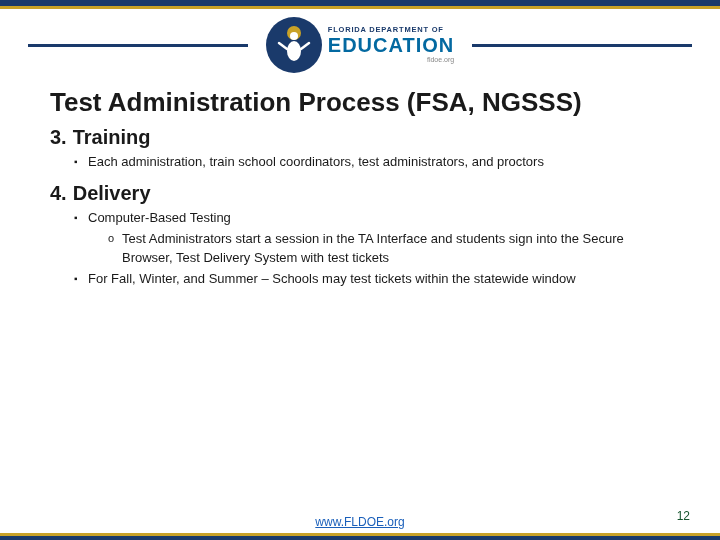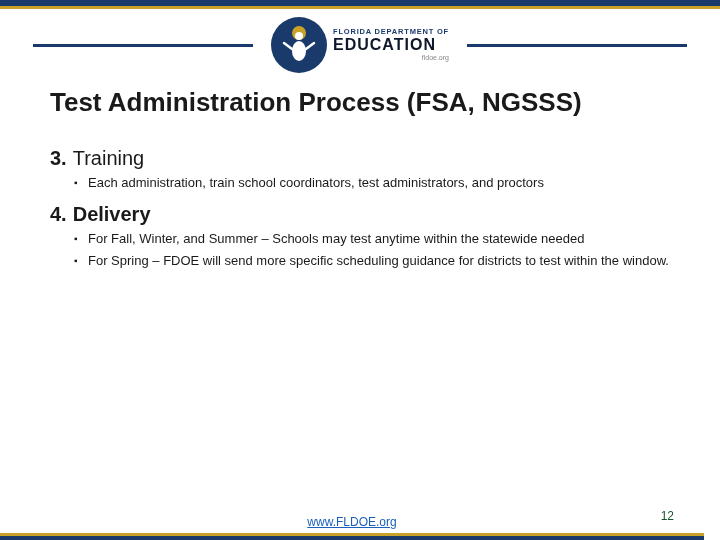--- a/index.html
+++ b/index.html
@@ -102,21 +102,21 @@
       left: 0;
       color: #1a1a1a;
       font-size: 11px;
       top: 1px;
     }
 
     .footer {
       position: absolute;
       bottom: 0;
       left: 0;
-      right: 16px;
+      right: 0;
     }
 
     .footer-gold-line {
       height: 3px;
       background: #c9a227;
       width: 100%;
     }
 
     .footer-blue-line {
       height: 4px;
@@ -175,51 +175,56 @@
             <ellipse cx="19" cy="28" rx="7" ry="10" fill="white"></ellipse>
             <circle cx="19" cy="13" r="4" fill="white"></circle>
 
             <line x1="12" y1="26" x2="4" y2="20" stroke="white" stroke-width="2.5" stroke-linecap="round"></line>
             <line x1="26" y1="26" x2="34" y2="20" stroke="white" stroke-width="2.5" stroke-linecap="round"></line>
           </svg>
         </div>
 
         <div style="display:flex; flex-direction:column; line-height:1.1;">
           <span style="font-size:7.5px; color:#1a3a6b; font-weight:bold; letter-spacing:0.8px; text-transform:uppercase;">FLORIDA DEPARTMENT OF</span>
-          <span style="font-size:16px; color:#0f172a; font-weight:bold; letter-spacing:1px;">EDUCATION</span>
+          <span style="font-size:20px; color:#0369a1; font-weight:bold; letter-spacing:1px;">EDUCATION</span>
           <span style="font-size:7px; color:#888; text-align:right;">fldoe.org</span>
         </div>
       </div>
     </div>
 
     <div style="flex:1; height:3px; background:#1a3a6b; width:220px;"></div>
   </div>
 </div>
 
 <div class="main-content">
   <h1 class="page-title">Test Administration Process (FSA, NGSSS)</h1>
 
   <div>
     <div class="section-heading">
       <span class="section-number">3.</span>
-      <span style="font-size:20px; font-weight:normal;margin-top:21px;">Training</span>
+      <span style="font-size:20px; font-weight:bold;">Training</span>
     </div>
     <ul class="bullet-list">
       <li>Each administration, train school coordinators, test administrators, and proctors</li>
     </ul>
   </div>
 
   <div>
     <div class="section-heading">
       <span class="section-number">4.</span>
       <span style="font-size:20px; font-weight:bold;">Delivery</span>
     </div>
     <ul class="bullet-list">
-      <li>For Fall, Winter, and Summer – Schools may test anytime within the statewide needed</li>
-      <li>For Spring – FDOE will send more specific scheduling guidance for districts to test within the window.</li>
+      <li>
+        Computer-Based Testing
+        <ul class="sub-bullet-list">
+          <li>Test Administrators start a session in the TA Interface and students sign into the Secure Browser, Test Delivery System with test tickets</li>
+        </ul>
+      </li>
+      <li>For Fall, Winter, and Summer – Schools may test tickets within the statewide window</li>
     </ul>
   </div>
 </div>
 
 <div class="footer">
   <div class="footer-content" style="position:relative;">
     <a class="footer-link" href="#">www.FLDOE.org</a>
     <span class="page-number">12</span>
   </div>
   <div class="footer-gold-line"></div>

